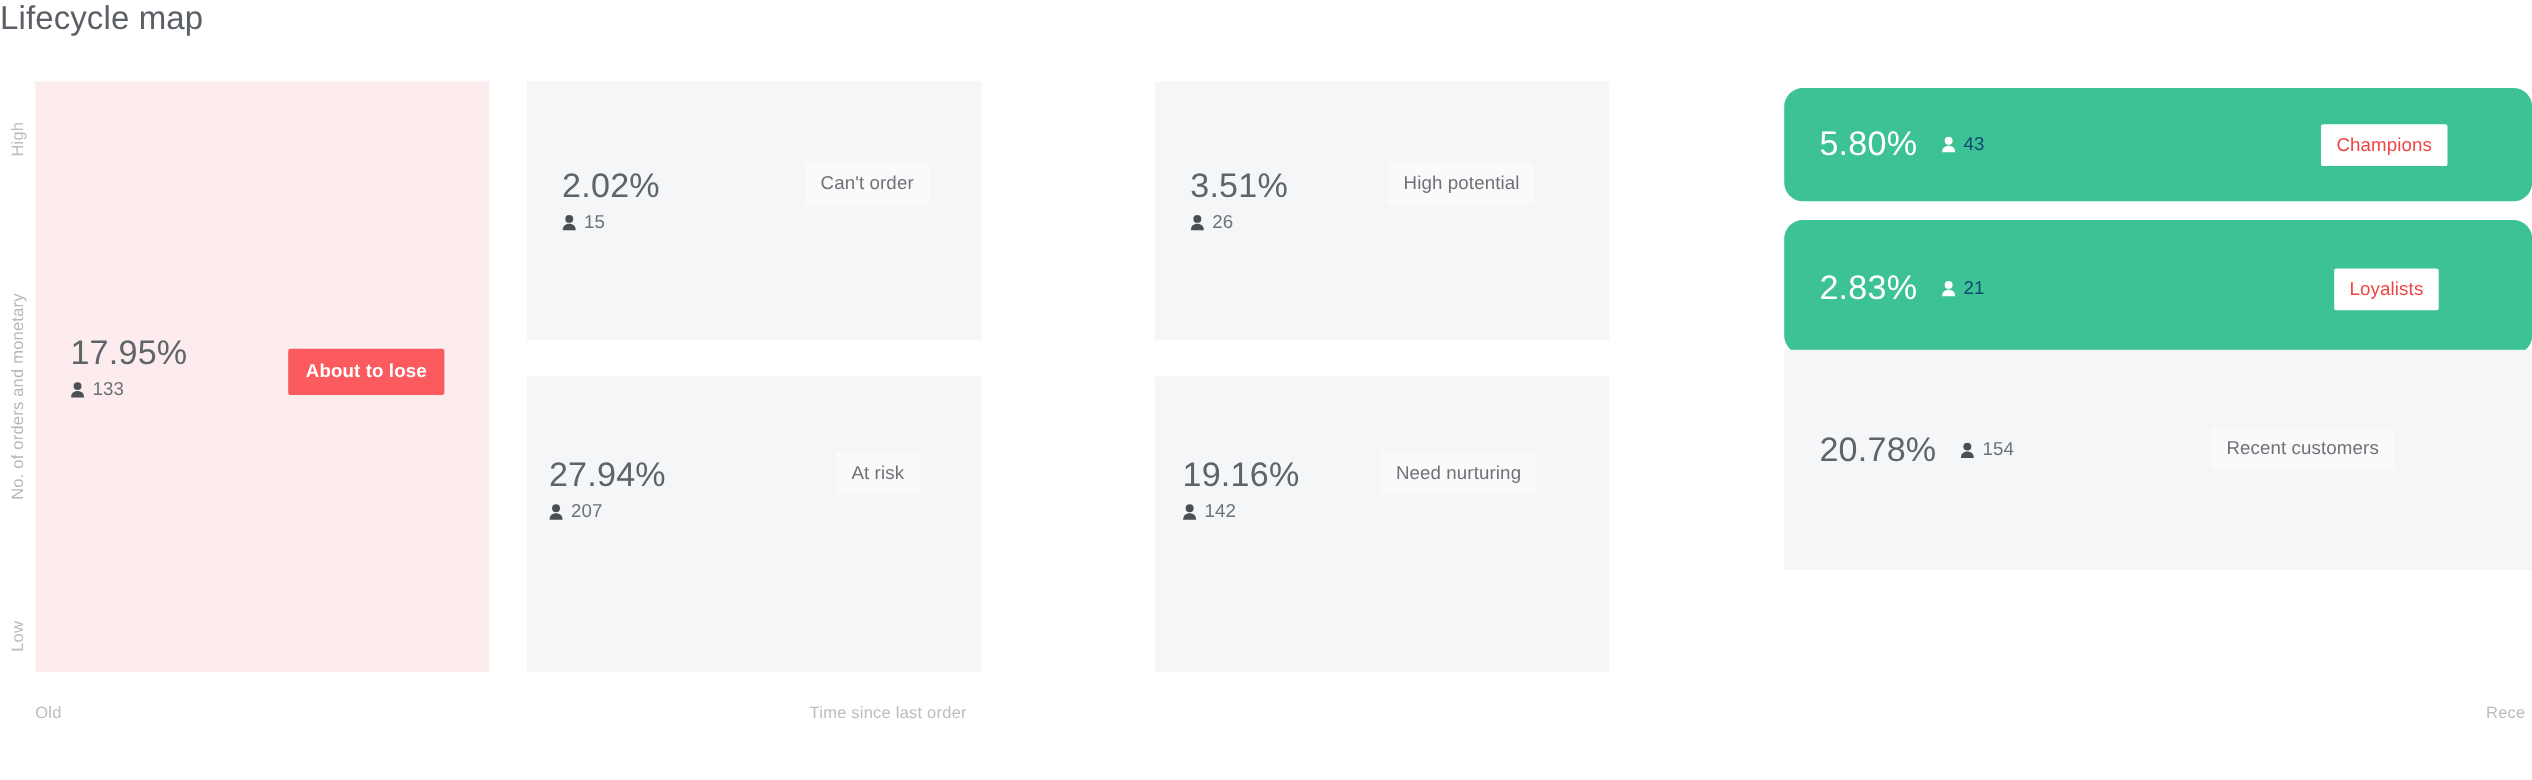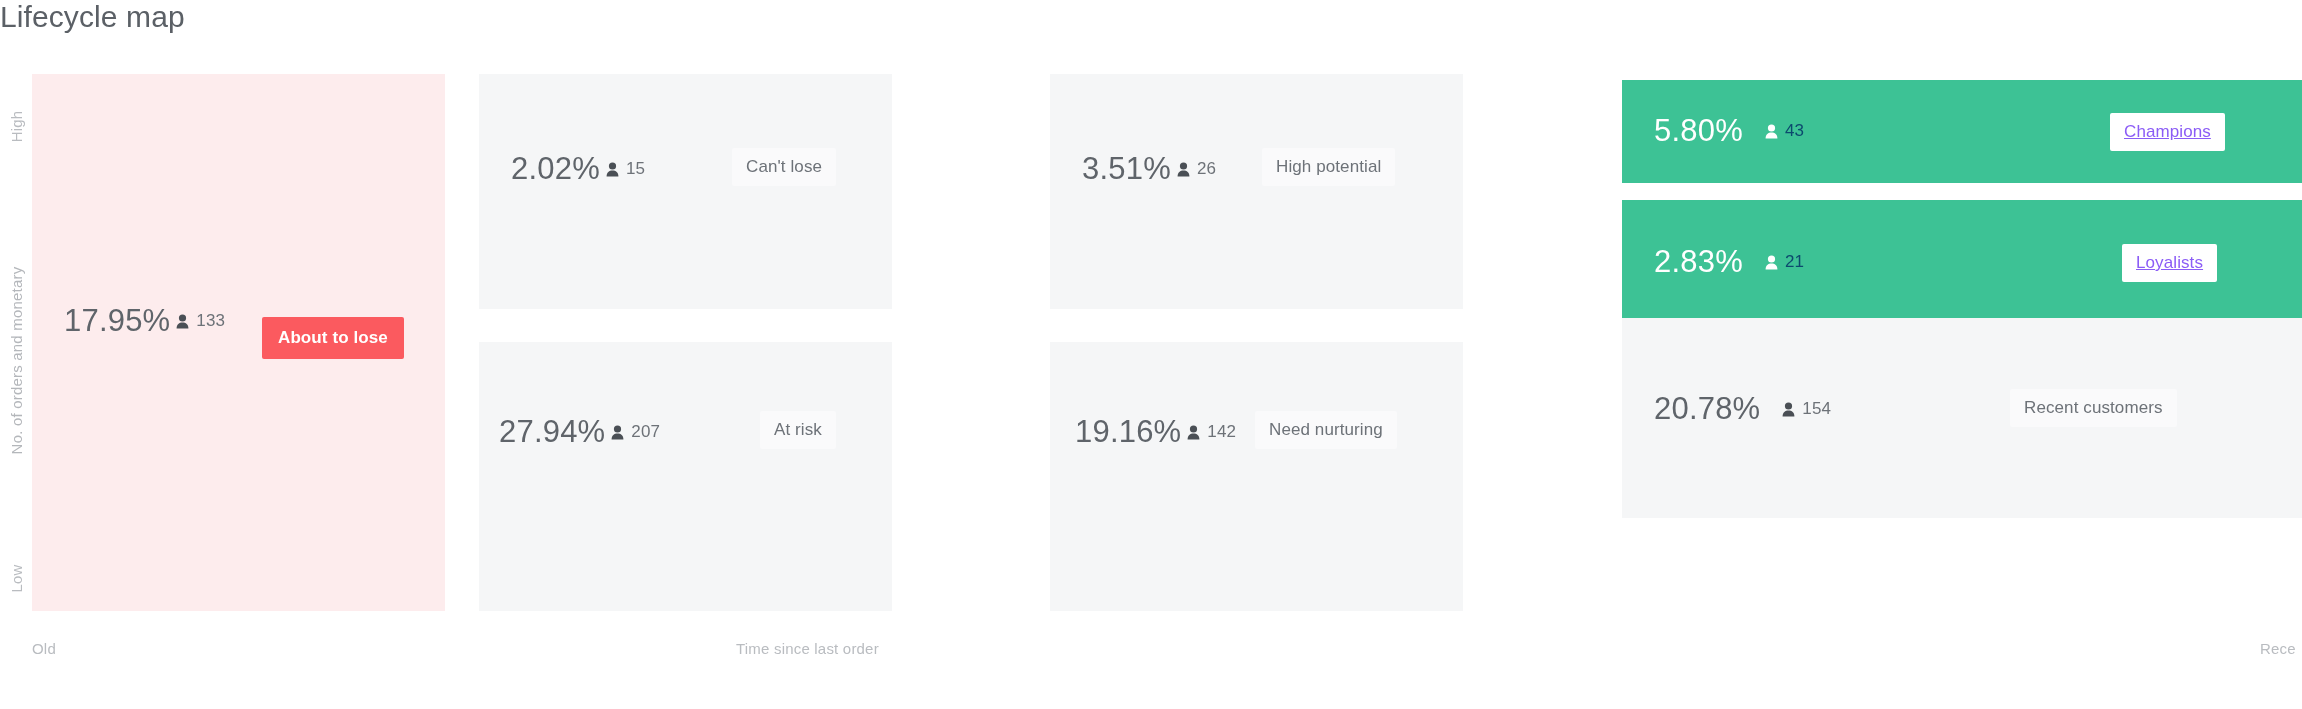--- a/index.html
+++ b/index.html
@@ -96,34 +96,34 @@
 
   .cell {
     position: absolute;
     box-sizing: border-box;
     display: flex;
     align-items: center;
     overflow: hidden;
   }
   .cell.neutral { background: #f5f6f7; }
   .cell.pink    { background: #fdeced; }
-  .cell.green   { background: #3dc295; }
+  .cell.green   { background: #3dc295; border-radius: 17px; }
 
   .cell-body {
     display: flex;
     align-items: center;
     width: 100%;
     height: 100%;
     position: relative;
   }
 
   .metrics {
     position: absolute;
     display: flex;
-    flex-direction: row;
+    flex-direction: column;
     gap: 6px;
   }
   .metrics.inline {
     flex-direction: row;
     align-items: center;
     gap: 22px;
   }
 
   .pct {
     font-size: 31px;
@@ -171,22 +171,21 @@
     color: #6d7278;
   }
   .badge.danger {
     background: #fb5a5f;
     color: #ffffff;
     font-weight: 700;
     padding: 11px 16px;
   }
   .badge.white {
     background: #ffffff;
-    color: #8b5cf6;
-    text-decoration: underline;
+    color: #ef4444;
   }
 </style>
 </head>
 <body>
 
 <div id="root">
 
   <div class="page-title">Lifecycle map</div>
 
   <div class="y-axis">
@@ -222,21 +221,21 @@
           <div class="count-row">
             <span class="person-icon">
               <svg viewBox="0 0 13 15" width="13" height="15" aria-hidden="true">
                 <circle cx="6.5" cy="4" r="3.6" fill="#4a4f55"></circle>
                 <path d="M0.6 14.4 C0.6 10.4 3.2 8.5 6.5 8.5 C9.8 8.5 12.4 10.4 12.4 14.4 Z" fill="#4a4f55"></path>
               </svg>
             </span>
             <span class="count">15</span>
           </div>
         </div>
-        <div class="badge plain" style="left:253px; top:74px;">Can't lose</div>
+        <div class="badge plain" style="left:253px; top:74px;">Can't order</div>
       </div>
     </div>
 
     <div class="cell neutral" style="left:447px; top:268px; width:413px; height:269px;">
       <div class="cell-body">
         <div class="metrics" style="left:20px; top:73px;">
           <div class="pct">27.94%</div>
           <div class="count-row">
             <span class="person-icon">
               <svg viewBox="0 0 13 15" width="13" height="15" aria-hidden="true">

